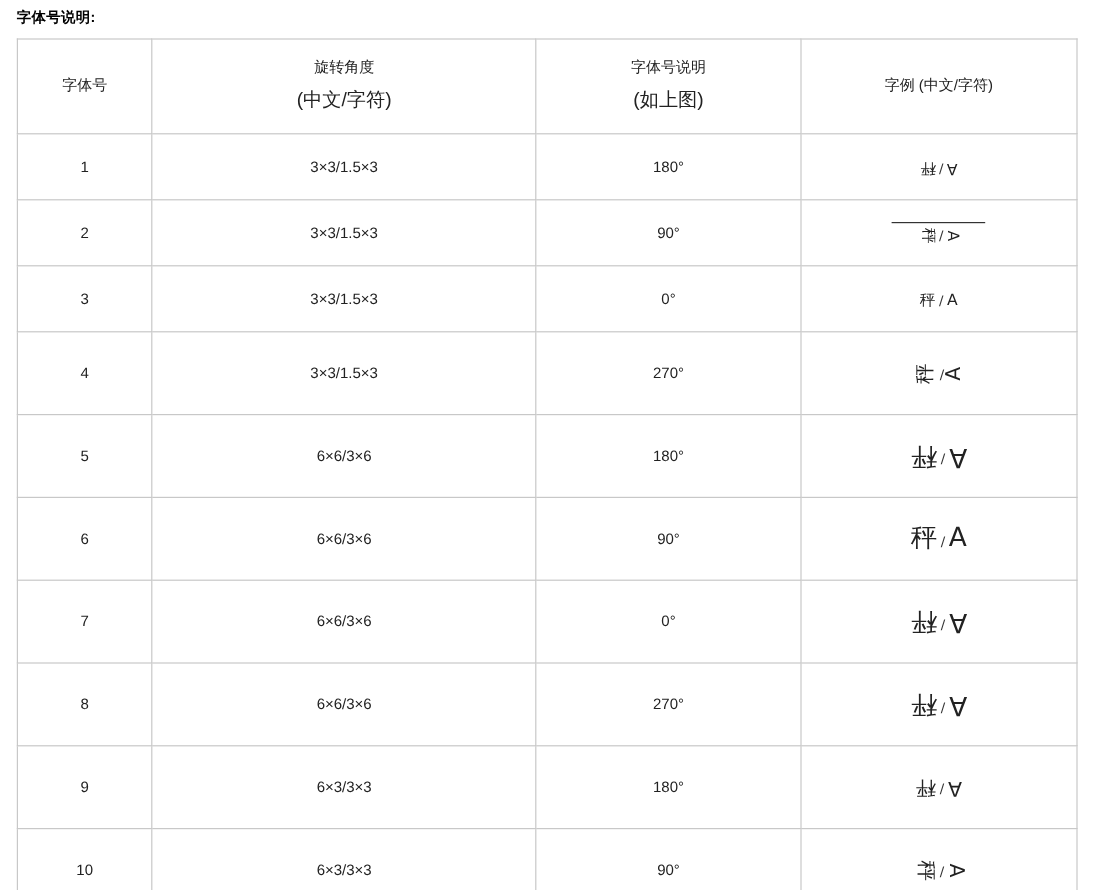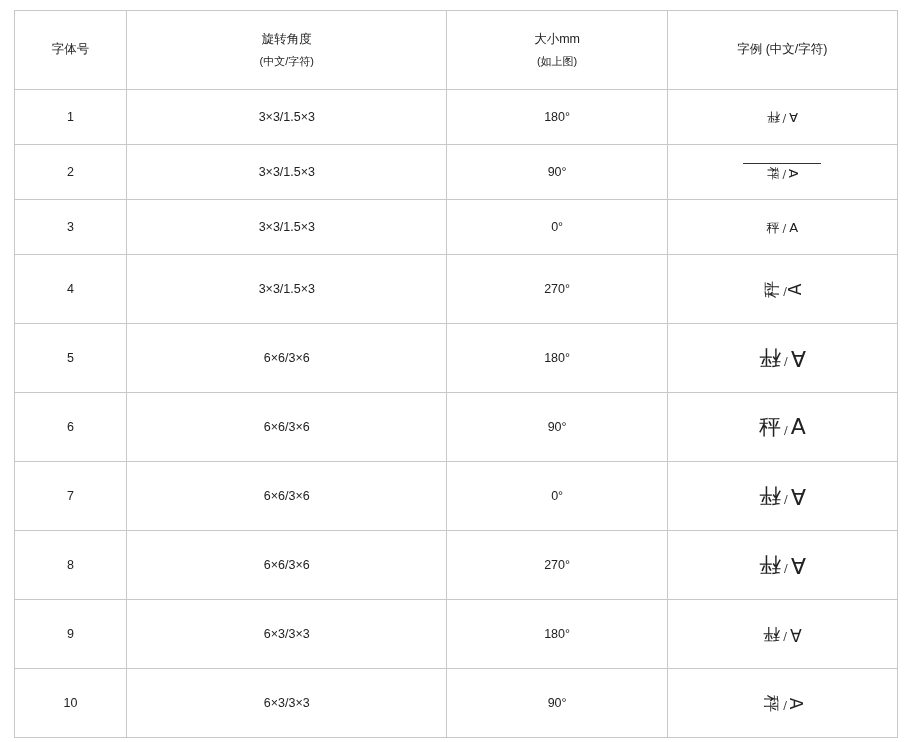--- a/index.html
+++ b/index.html
@@ -56,21 +56,21 @@
   thead td {
     height: 78px;
     line-height: 1.9;
   }
   .head-main {
     display: block;
     font-size: 12.5px;
   }
   .head-sub {
     display: block;
-    font-size: 11px;
+    font-size: 16px;
   }
   tbody td {
     height: 54px;
   }
   tbody tr.tall td {
     height: 68px;
   }
   .sample-cell {
     font-family: "DejaVu Sans", sans-serif;
   }
@@ -107,40 +107,41 @@
   }
   .s-small .cn, .s-small .en { font-size: 13px; }
   .s-mid .cn, .s-mid .en { font-size: 17px; }
   .s-big .cn, .s-big .en { font-size: 22px; }
 </style>
 </head>
 <body>
 
 <div class="page">
 
+  <div class="doc-title">字体号说明:</div>
 
   <div class="table-wrap">
     <table class="font-table">
       <colgroup>
         <col class="c1">
           <col class="c2">
           <col class="c3">
           <col class="c4">
       </colgroup>
       <thead>
         <tr>
           <td>
             <span class="head-main">字体号</span>
           </td>
           <td>
             <span class="head-main">旋转角度</span>
             <span class="head-sub">(中文/字符)</span>
           </td>
           <td>
-            <span class="head-main">大小mm</span>
+            <span class="head-main">字体号说明</span>
             <span class="head-sub">(如上图)</span>
           </td>
           <td>
             <span class="head-main">字例 (中文/字符)</span>
           </td>
         </tr>
       </thead>
       <tbody id="table-body">
           <tr>
             <td>1</td>

